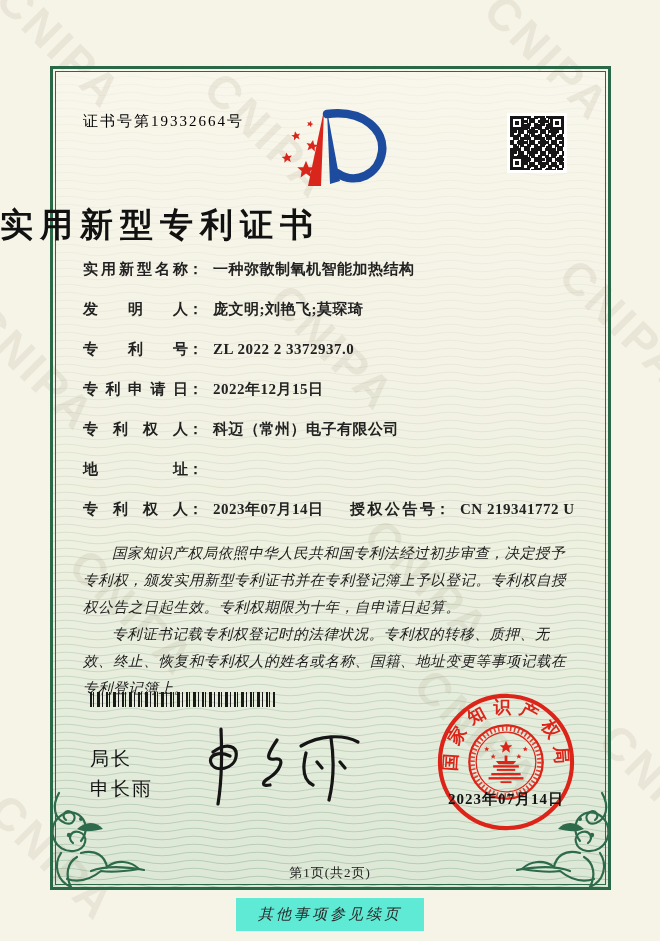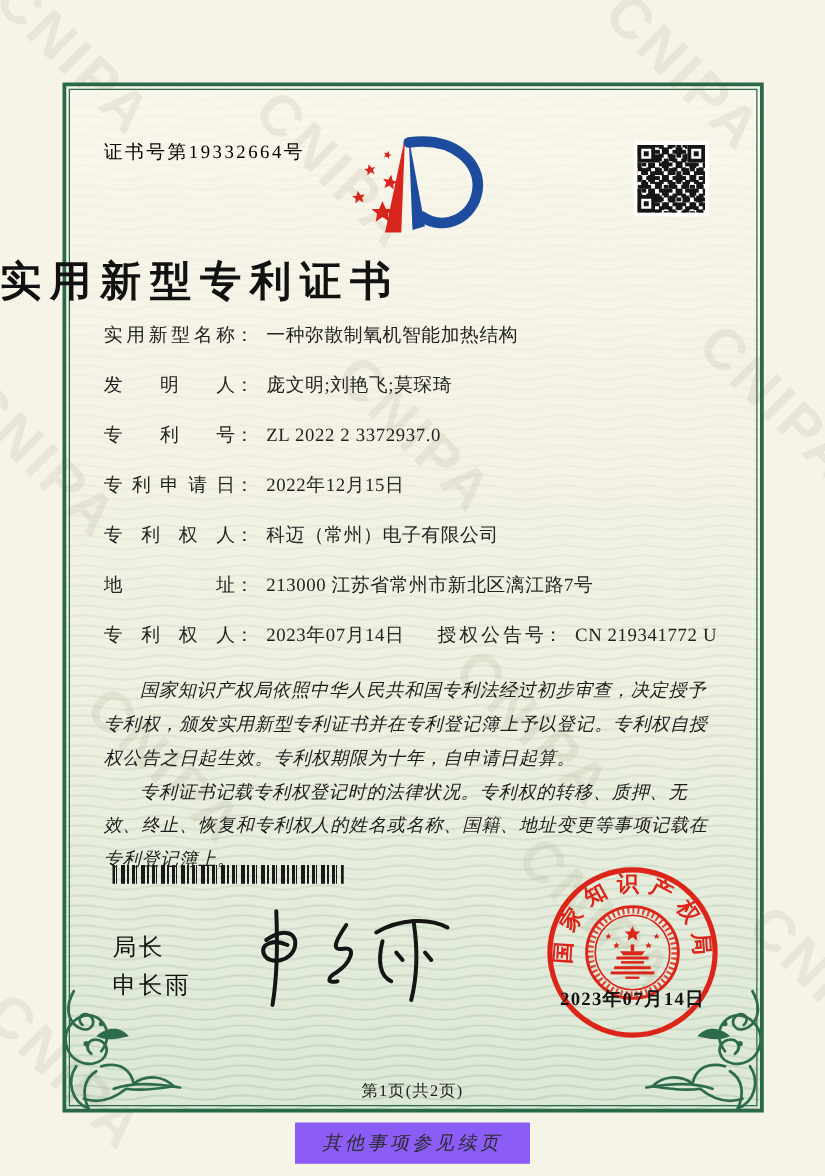--- a/index.html
+++ b/index.html
@@ -28,41 +28,41 @@
   .qr{position:absolute;left:507px;top:113px;width:60px;height:60px;background:#fff;padding:2px;box-sizing:border-box;}
   .qr .mods{position:absolute;inset:3px;
      background-image:repeating-conic-gradient(#161616 0% 25%, transparent 0% 50%),
                       repeating-conic-gradient(#161616 0% 25%, transparent 0% 50%);
      background-size:7px 7px, 11px 11px;background-position:0 0, 3px 2px;}
   .finder{position:absolute;width:14px;height:14px;border:3px solid #161616;background:#fff;box-sizing:border-box;}
   .finder::after{content:"";position:absolute;inset:2px;background:#161616;}
   .f-tl{left:3px;top:3px;} .f-tr{right:3px;top:3px;} .f-bl{left:3px;bottom:3px;}
   .title{position:absolute;left:0;top:203px;width:100%;text-align:left;
      font-size:33px;font-weight:700;letter-spacing:7px;color:#111;}
-  .fields{position:absolute;left:83px;top:258px;width:500px;}
+  .fields{position:absolute;left:83px;top:258px;width:500px;font-weight:bold;}
   .frow{height:40px;font-size:15px;display:flex;align-items:flex-start;line-height:22px;}
   .flabel{display:inline-block;width:105px;text-align:justify;text-align-last:justify;color:#222;}
   .flabel2{display:inline-block;width:85px;text-align:justify;text-align-last:justify;color:#222;margin-left:9px;}
   .fcolon{display:inline-block;color:#222;}
   .fval{margin-left:10px;color:#222;letter-spacing:0.5px;}
   .fval-fixed{width:128px;}
   .paras{position:absolute;left:83px;top:540px;width:496px;font-style:italic;
      font-size:14.5px;line-height:27px;letter-spacing:0.6px;color:#1c1c1c;}
   .paras p{margin:0;text-indent:2em;}
   .barcode{position:absolute;left:90px;top:692px;width:185px;height:15px;
      background:repeating-linear-gradient(90deg,#1a1a1a 0 2px,transparent 2px 3px,#1a1a1a 3px 4px,transparent 4px 7px,#1a1a1a 7px 10px,transparent 10px 12px,#1a1a1a 12px 13px,transparent 13px 16px);}
   .signer{position:absolute;left:90px;top:744px;font-family:"Liberation Sans", sans-serif;
      font-size:19px;letter-spacing:2px;color:#111;line-height:30px;}
   .signature{position:absolute;left:185px;top:722px;}
   .seal{position:absolute;left:428px;top:684px;width:156px;height:156px;}
   .seal-date{position:absolute;left:425px;top:790px;width:162px;text-align:center;
      font-size:15px;font-weight:600;letter-spacing:1px;color:#141414;}
   .page-num{position:absolute;left:0;top:864px;width:100%;text-align:center;font-size:13px;color:#222;letter-spacing:1px;}
   .cont-note{position:absolute;left:50%;top:898px;transform:translateX(-50%);
-     background:#8b5cf6;padding:7px 22px;font-style:italic;font-size:15px;letter-spacing:3px;color:#2b2b2b;z-index:5;}
+     background:#5eead4;padding:7px 22px;font-style:italic;font-size:15px;letter-spacing:3px;color:#2b2b2b;z-index:5;}
 </style>
 </head>
 <body>
 
 <div class="page">
 
   <div class="frame-bg">
     <svg class="waves" xmlns="http://www.w3.org/2000/svg">
       <defs>
         <pattern id="wv" width="64" height="8" patternUnits="userSpaceOnUse">
@@ -169,21 +169,20 @@
         <span class="fval">2022年12月15日</span>
       </div>
       <div class="frow">
         <span class="flabel">专利权人</span>
           <span class="fcolon">：</span>
         <span class="fval">科迈（常州）电子有限公司</span>
       </div>
       <div class="frow">
         <span class="flabel">地址</span>
           <span class="fcolon">：</span>
-        <span class="fval">213000 江苏省常州市新北区漓江路7号</span>
       </div>
       <div class="frow">
         <span class="flabel">专利权人</span>
           <span class="fcolon">：</span>
         <span class="fval fval-fixed">2023年07月14日</span>
         <span class="flabel2">授权公告号</span>
           <span class="fcolon">：</span>
         <span class="fval">CN 219341772 U</span>
       </div>
     </div>

